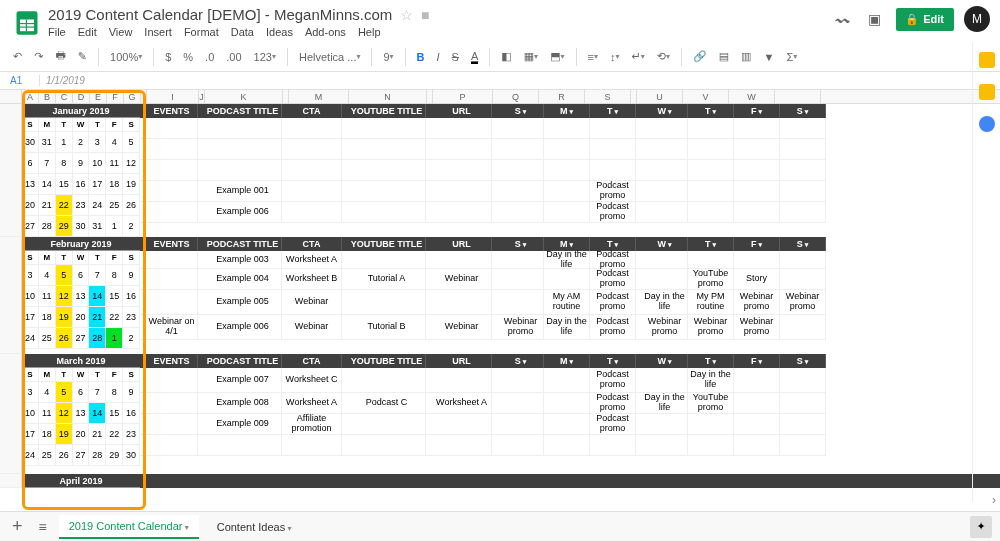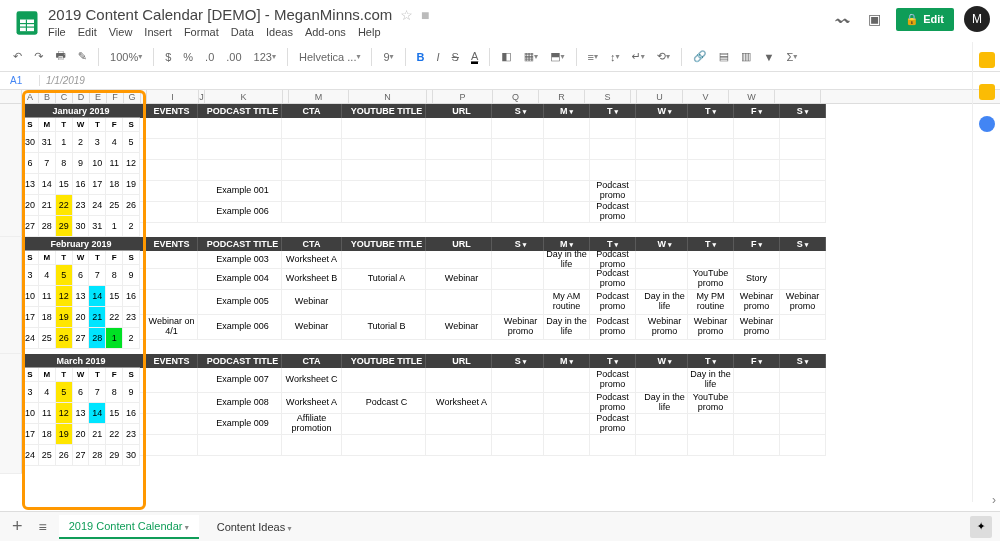--- a/index.html
+++ b/index.html
@@ -661,20 +661,29 @@
             <div class="mc c-day"></div>
             <div class="mc c-day"></div>
             <div style="width:6px;border-bottom:1px solid #eee"></div>
             <div class="mc c-day"></div>
             <div class="mc c-day"></div>
             <div class="mc c-day"></div>
             <div class="mc c-day"></div>
           </div>
         </div>
       </div>
+      <div class="row">
+        <div class="rownum" style="height:14px"></div>
+        <div class="mcal">
+          <div class="mhdr">April 2019</div>
+        </div>
+        <div style="flex:1">
+          <div class="row maincols" style="height:14px;background:#3f3f3f"></div>
+        </div>
+      </div>
     </div>
 </div>
 
 <div class="sidepanel">
   <div style="background:#fbbc04"></div>
   <div style="background:#fbbc04"></div>
   <div style="background:#4285f4;border-radius:50%"></div>
 </div>
 
 <div class="scrollright">›</div>

